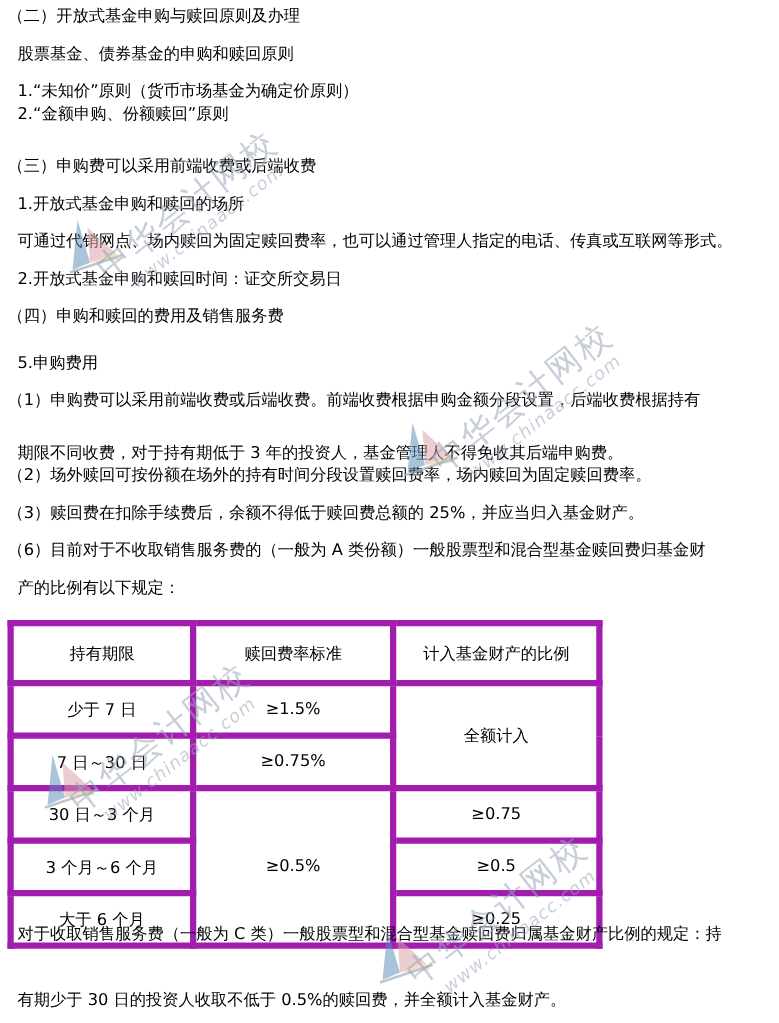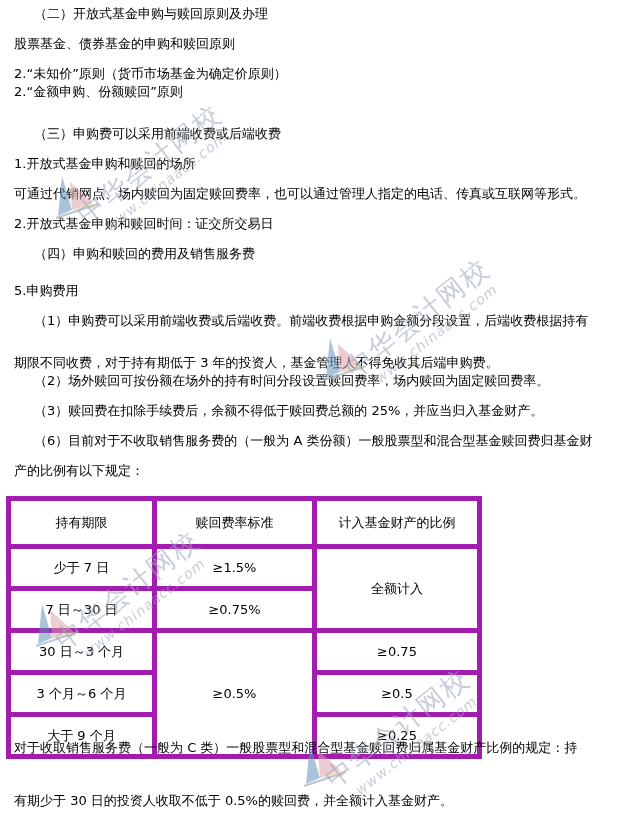--- a/index.html
+++ b/index.html
@@ -5,21 +5,21 @@
   html, body { margin: 0; padding: 0; background: #ffffff; }
   body {
     width: 623px; height: 818px; position: relative; overflow: hidden;
     font-family: "DejaVu Sans", "Liberation Sans", sans-serif;
     color: #000000; font-size: 13px;
   }
   .line {
     position: absolute; left: 0; white-space: nowrap;
     font-size: 13px; line-height: 16px; letter-spacing: 0px;
   }
-  .line.indent { left: 6px; margin-left: 28px; }
+  .line.indent { left: 6px; }
   .line.flush { left: 14px; }
   
   .fee-table {
     position: absolute; left: 6px; top: 496px;
     width: 471px; height: 260px;
     border-collapse: collapse; table-layout: fixed;
     font-size: 13px;
   }
   .fee-table td {
     border: 5px solid #a21caf; text-align: center; vertical-align: middle;
@@ -33,21 +33,21 @@
   .wm-cn { font-size: 27px; letter-spacing: 2px; }
   .wm-url { font-size: 14px; font-style: italic; letter-spacing: 1px; }
   .wm-logo { position: absolute; pointer-events: none; opacity: 0.75; }
 </style>
 </head>
 <body>
 
 <div>
   <div class="line indent" style="top:6px">（二）开放式基金申购与赎回原则及办理</div>
   <div class="line flush" style="top:36px">股票基金、债券基金的申购和赎回原则</div>
-  <div class="line flush" style="top:66px">2.“未知价”原则（货币市场基金为确定价原则）</div>
+  <div class="line flush" style="top:66px">1.“未知价”原则（货币市场基金为确定价原则）</div>
   <div class="line flush" style="top:84px">2.“金额申购、份额赎回”原则</div>
   <div class="line indent" style="top:126px">（三）申购费可以采用前端收费或后端收费</div>
   <div class="line flush" style="top:156px">1.开放式基金申购和赎回的场所</div>
   <div class="line flush" style="top:186px">可通过代销网点、场内赎回为固定赎回费率，也可以通过管理人指定的电话、传真或互联网等形式。</div>
   <div class="line flush" style="top:216px">2.开放式基金申购和赎回时间：证交所交易日</div>
   <div class="line indent" style="top:246px">（四）申购和赎回的费用及销售服务费</div>
   <div class="line flush" style="top:283px">5.申购费用</div>
   <div class="line indent" style="top:313px">（1）申购费可以采用前端收费或后端收费。前端收费根据申购金额分段设置，后端收费根据持有</div>
   <div class="line flush" style="top:355px">期限不同收费，对于持有期低于 3 年的投资人，基金管理人不得免收其后端申购费。</div>
   <div class="line indent" style="top:373px">（2）场外赎回可按份额在场外的持有时间分段设置赎回费率，场内赎回为固定赎回费率。</div>
@@ -80,21 +80,21 @@
   <tr style="height:42px">
     <td>30 日～3 个月</td>
     <td rowspan="3">≥0.5%</td>
     <td>≥0.75</td>
   </tr>
   <tr style="height:42px">
     <td>3 个月～6 个月</td>
     <td>≥0.5</td>
   </tr>
   <tr style="height:42px">
-    <td>大于 9 个月</td>
+    <td>大于 6 个月</td>
     <td>≥0.25</td>
   </tr>
 </tbody>
   </table>
 
 <div class="line flush" style="top:740px">对于收取销售服务费（一般为 C 类）一般股票型和混合型基金赎回费归属基金财产比例的规定：持</div>
 <div class="line flush" style="top:793px">有期少于 30 日的投资人收取不低于 0.5%的赎回费，并全额计入基金财产。</div>
 
 <div>
 

